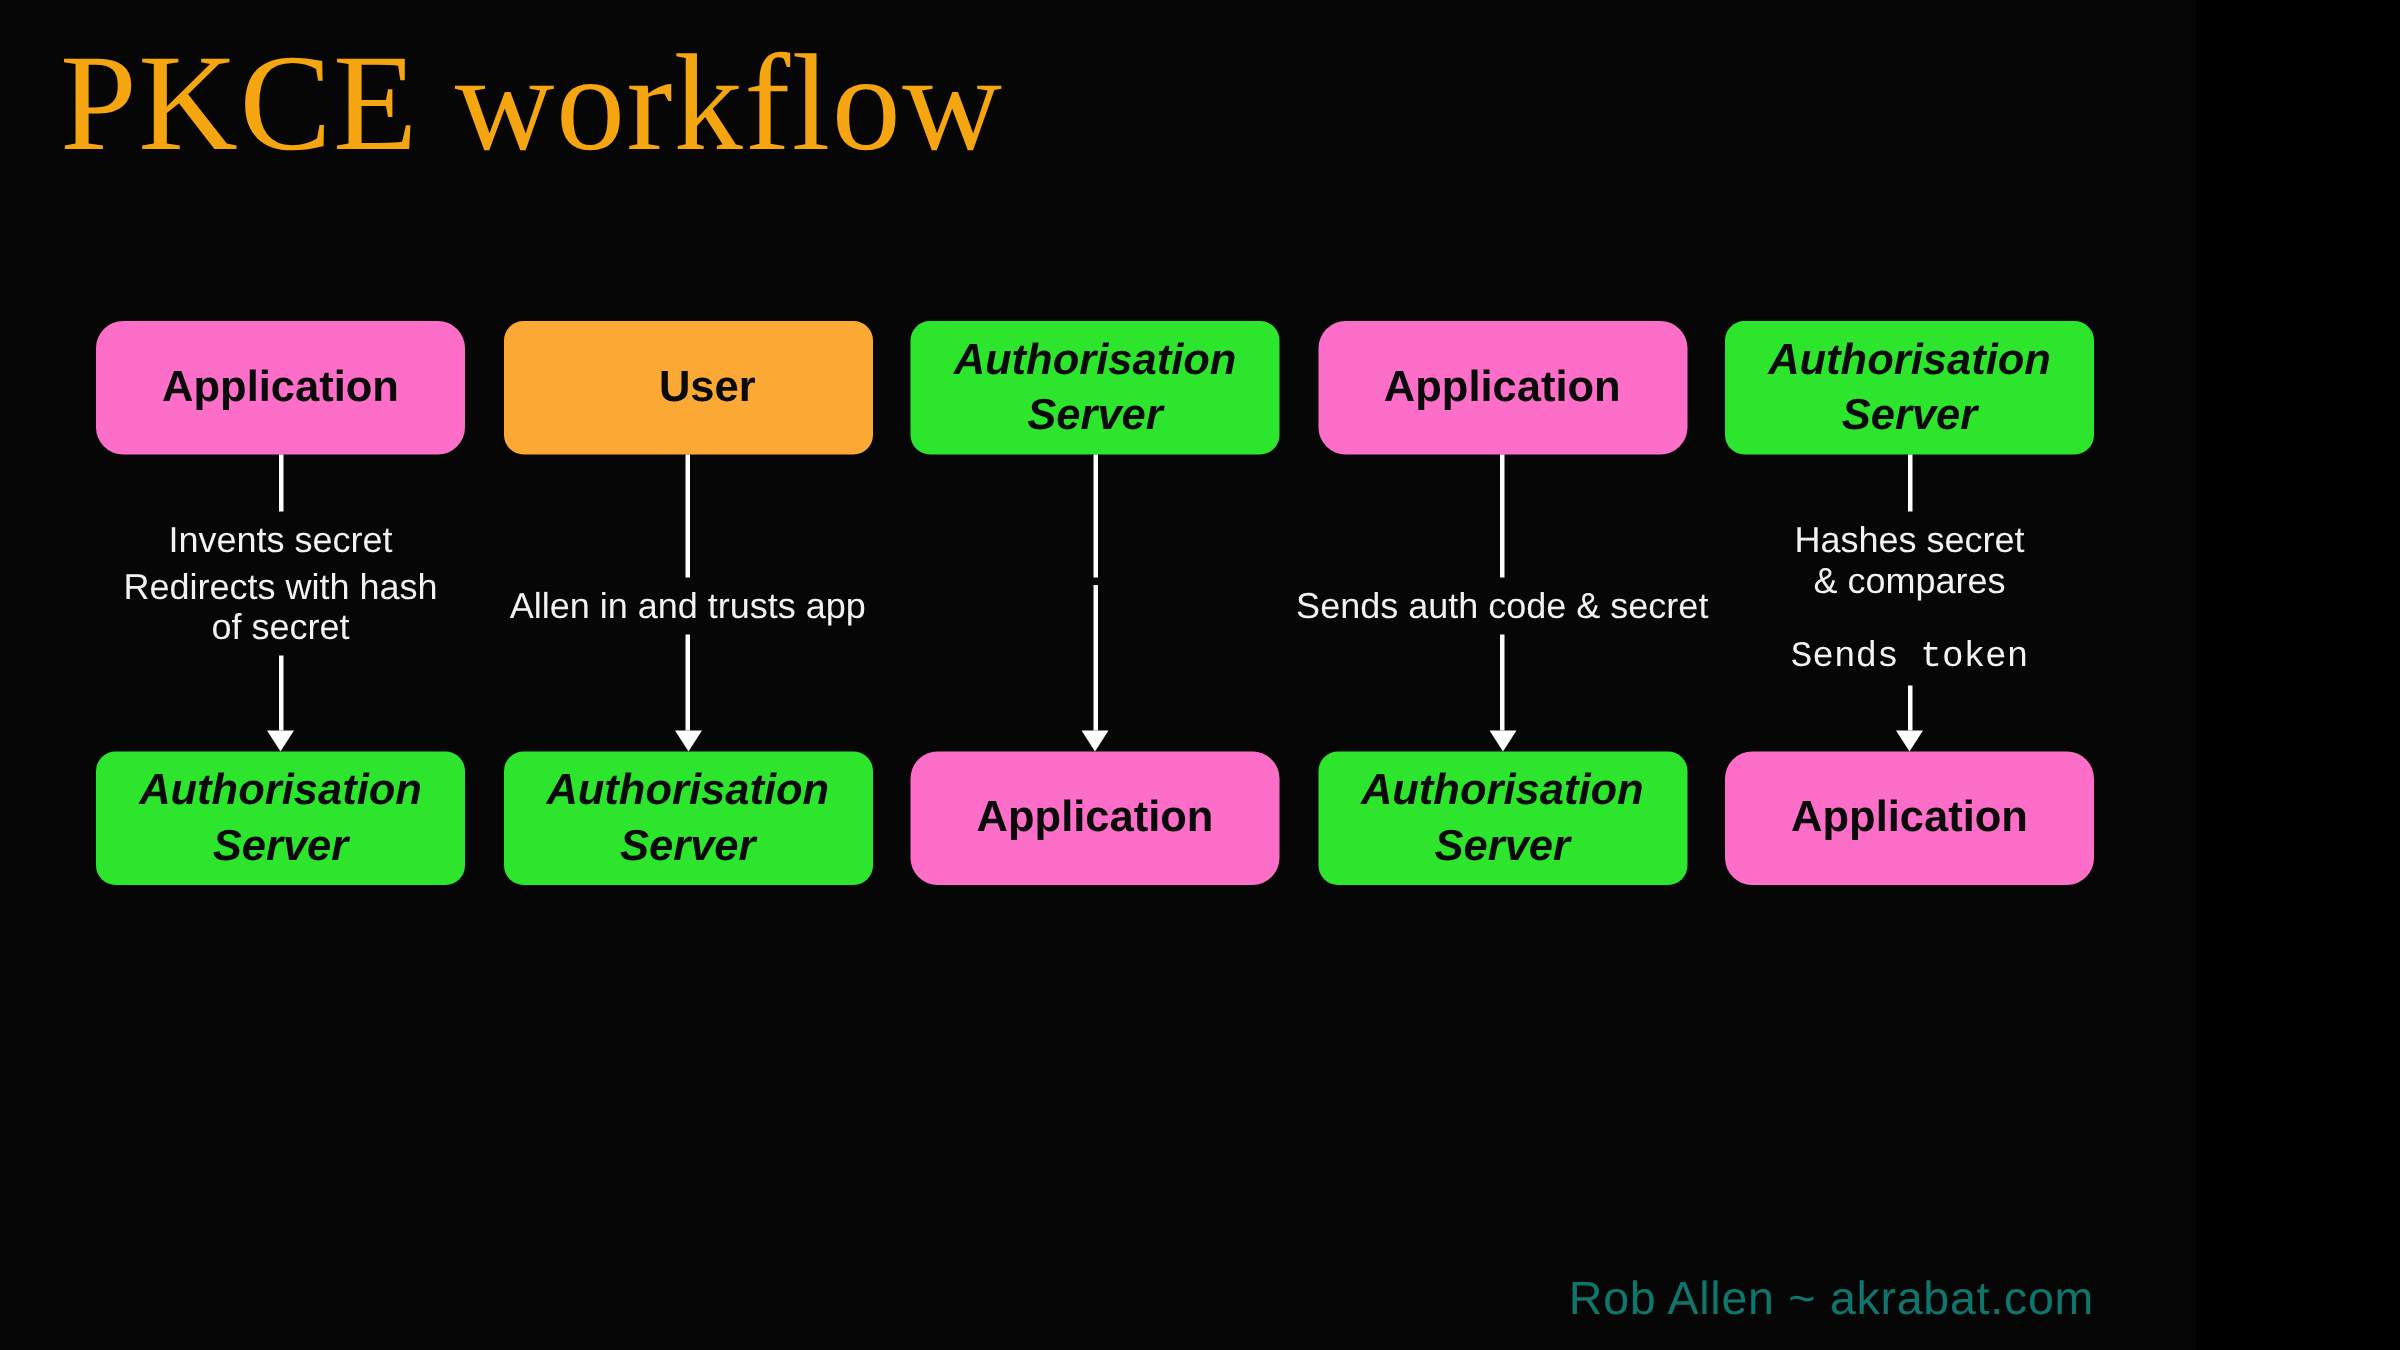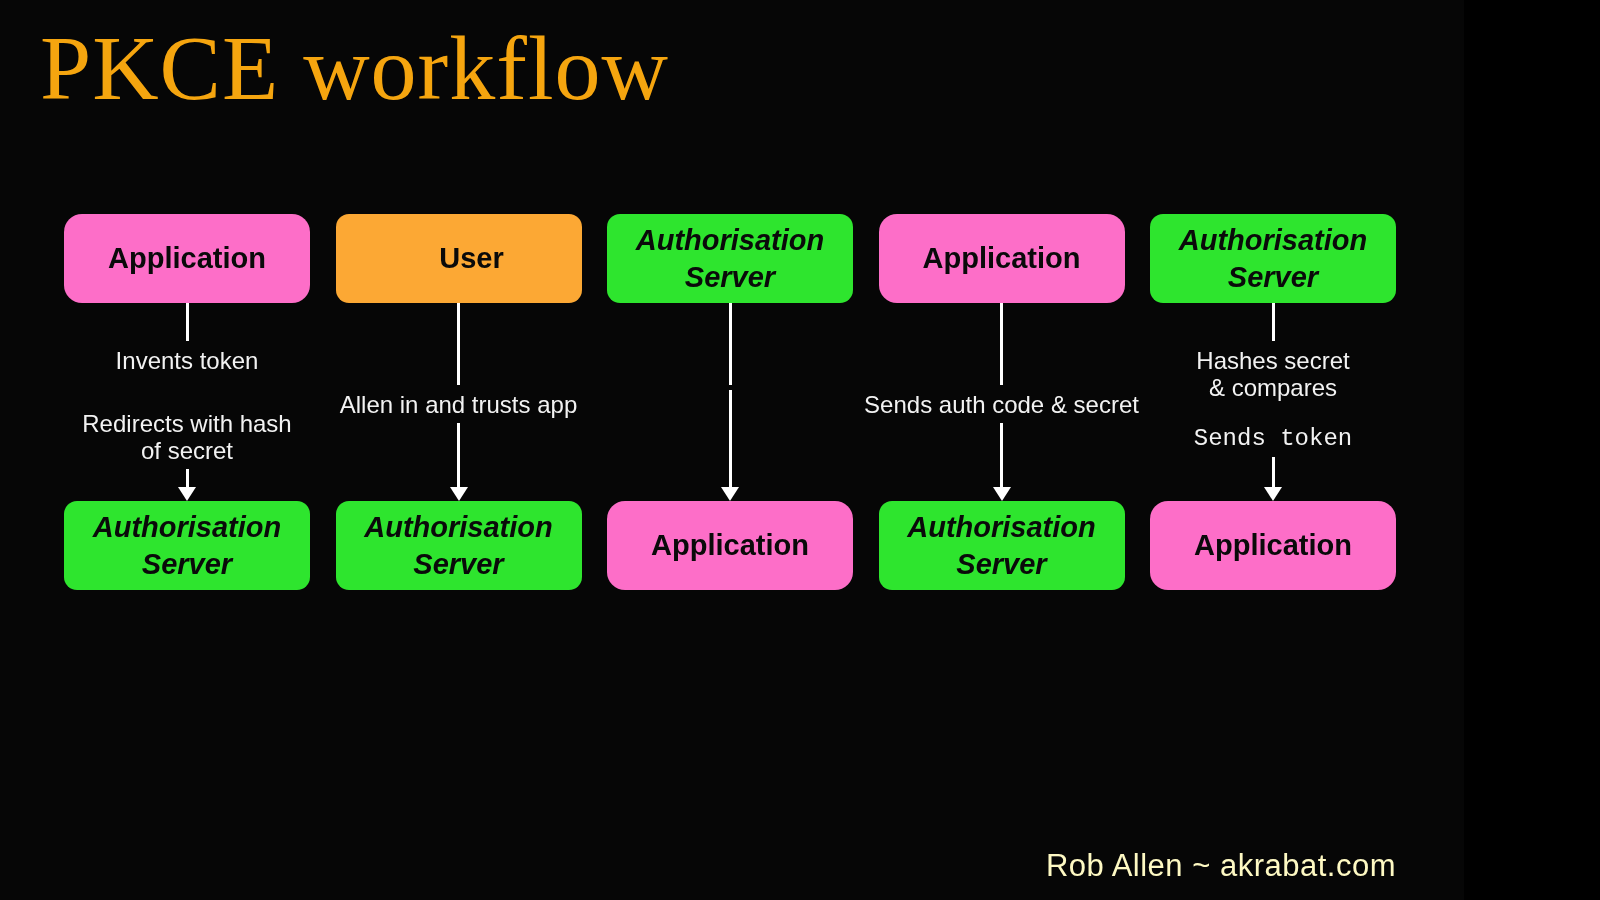--- a/index.html
+++ b/index.html
@@ -67,21 +67,21 @@
   }
   .conn-label {
     margin-top: 6px;
     font-size: 24px;
     line-height: 27px;
     color: var(--label, #F2F2F2);
     text-align: center;
     white-space: pre;
     width: max-content;
   }
-  .conn-label.two { margin-top: 36px; }
+  .conn-label.two { margin-top: 4px; }
   .conn-label.gap { margin-top: 24px; font-family: Liberation Mono, monospace; }
   .arrow {
     flex: 1;
     margin-top: 5px;
     display: flex;
     flex-direction: column;
     align-items: center;
   }
   .arrow-line {
     flex: 1;
@@ -93,38 +93,38 @@
     height: 0;
     border-left: 9px solid transparent;
     border-right: 9px solid transparent;
     border-top: 14px solid #fff;
   }
   .footer-credit {
     position: absolute;
     right: 68px;
     bottom: 16px;
     font-size: 31px;
-    color: #fef9c3;
+    color: #0f766e;
     letter-spacing: 0.5px;
   }
 </style>
 </head>
 <body>
 
 <div class="slide">
 
   <h1 class="slide-title">PKCE workflow</h1>
 
   <div class="diagram">
 
     <div class="column">
       <div class="box pink">Application</div>
       <div class="connector">
         <div class="conn-line" style="height:38px"></div>
-        <div class="conn-label">Invents token</div>
+        <div class="conn-label">Invents secret</div>
         <div class="conn-label two">Redirects with hash
 of secret</div>
         <div class="arrow">
           <div class="arrow-line"></div>
           <div class="arrow-head"></div>
         </div>
       </div>
       <div class="box green">Authorisation
 Server</div>
     </div>

